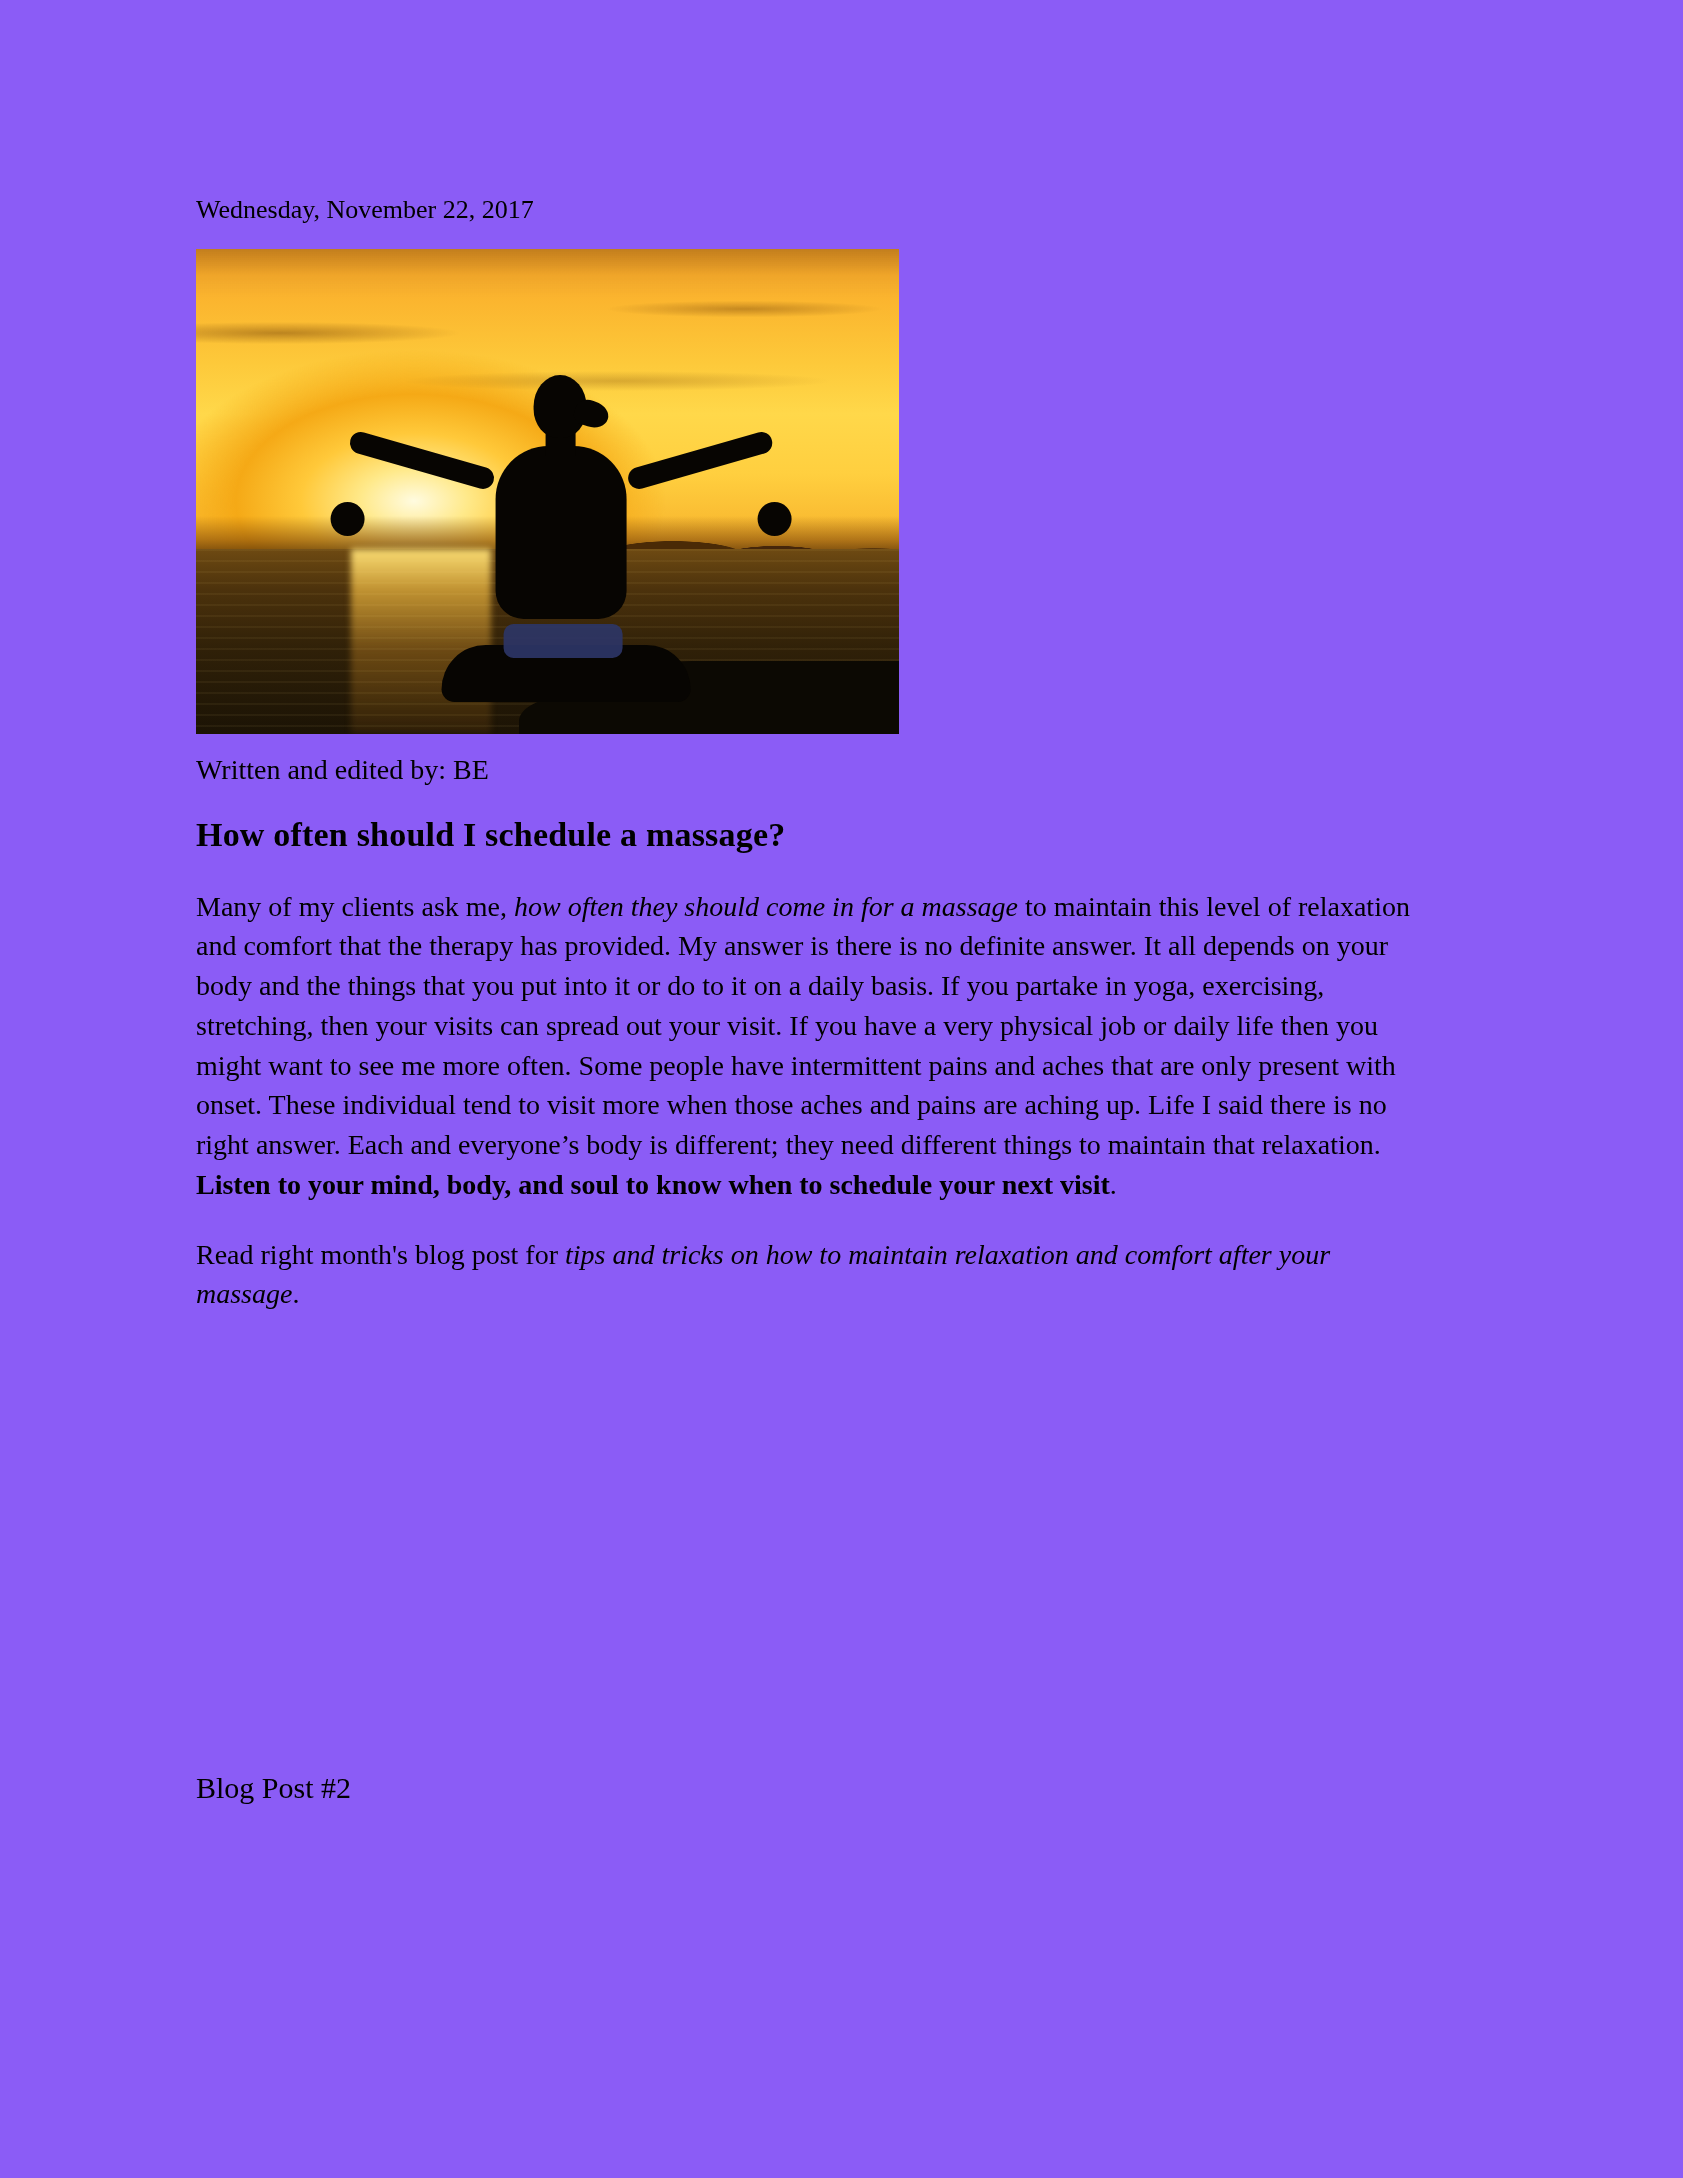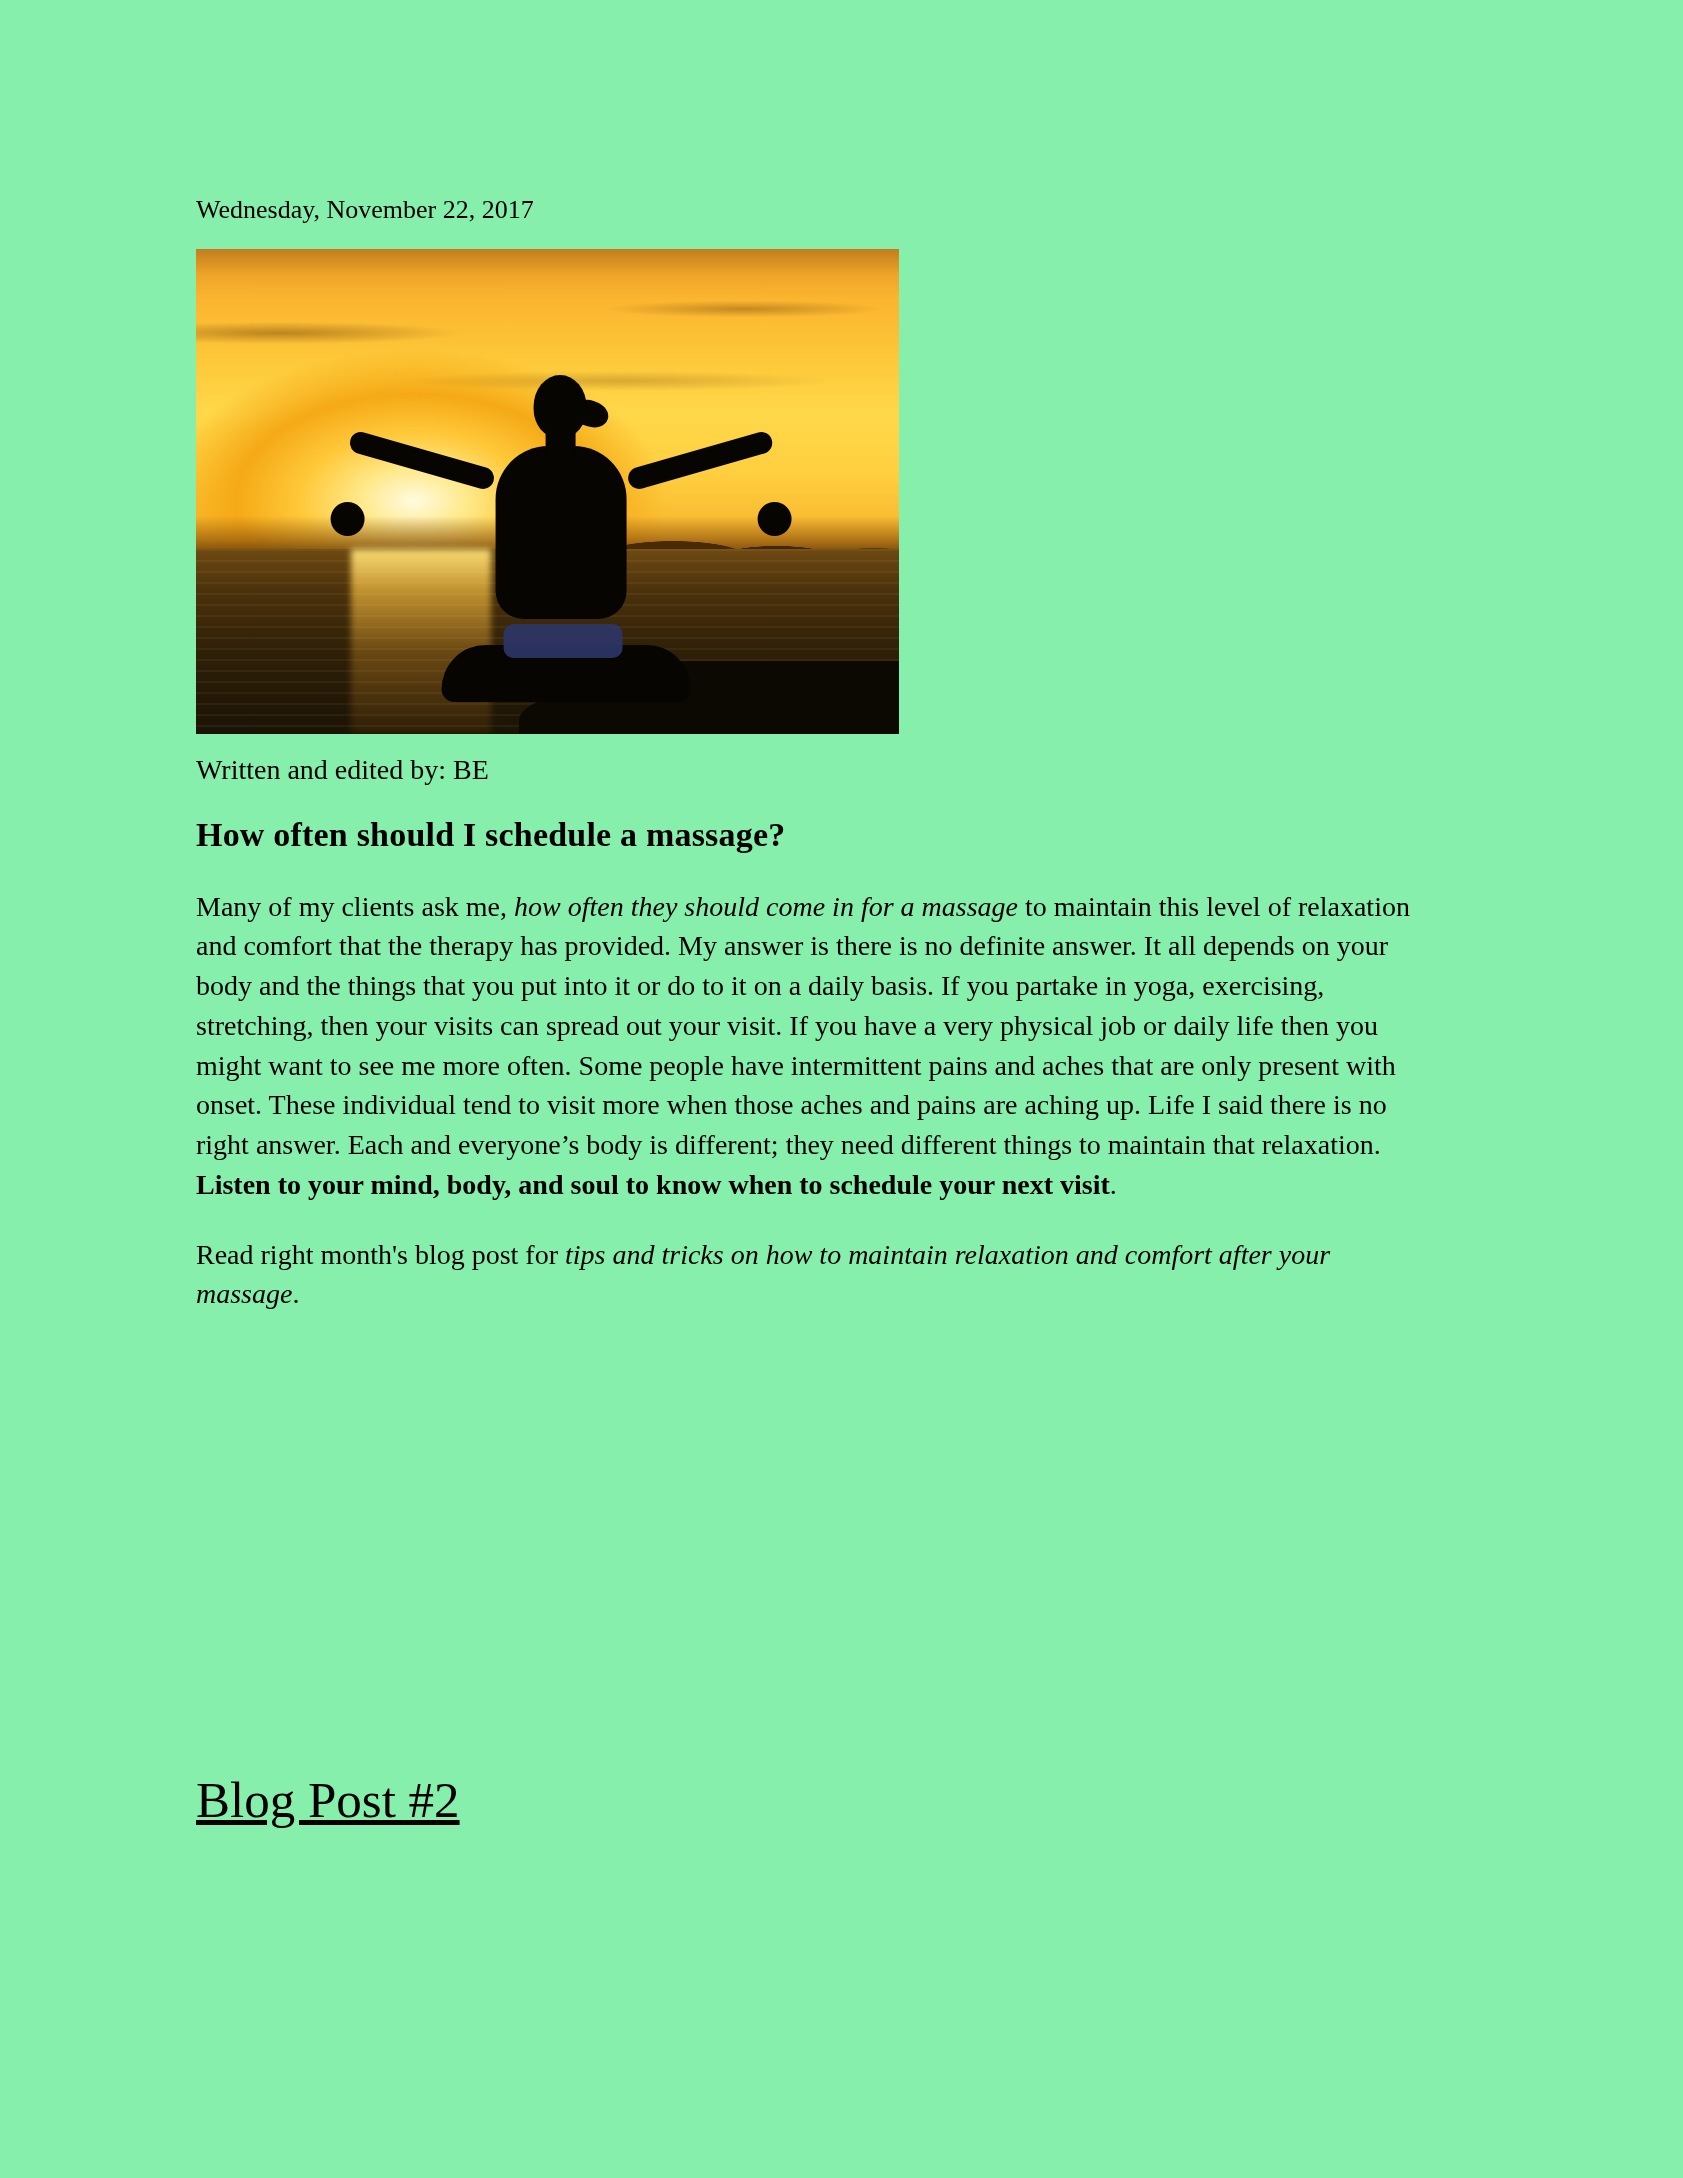--- a/index.html
+++ b/index.html
@@ -8,21 +8,21 @@
     background: #ffffff;
   }
   body {
     font-family: "Liberation Serif", "DejaVu Serif", serif;
     color: #000000;
   }
   .page {
     position: relative;
     width: 1683px;
     height: 2178px;
-    background: #86efac;
+    background: #8b5cf6;
     box-sizing: border-box;
     padding: 193px 0 0 0;
     overflow: hidden;
   }
   .content {
     width: 1238px;
     margin-left: 196px;
   }
   .date-line {
     font-size: 26px;
@@ -226,25 +226,24 @@
   }
   p.body {
     font-size: 28px;
     line-height: 1.42;
     margin: 0 0 30px 0;
     text-align: left;
   }
   em.it { }
   strong.bd { font-weight: bold; }
   .next-post-title {
-    font-size: 51px;
+    font-size: 30px;
     line-height: 1.2;
     margin: 0 0 18px 0;
     font-weight: normal;
-    text-decoration: underline;
   }
   .next-post-date {
     font-size: 26px;
     line-height: 1.3;
   }
   .spacer-block {
     height: 426px;
   }
 </style>
 </head>

